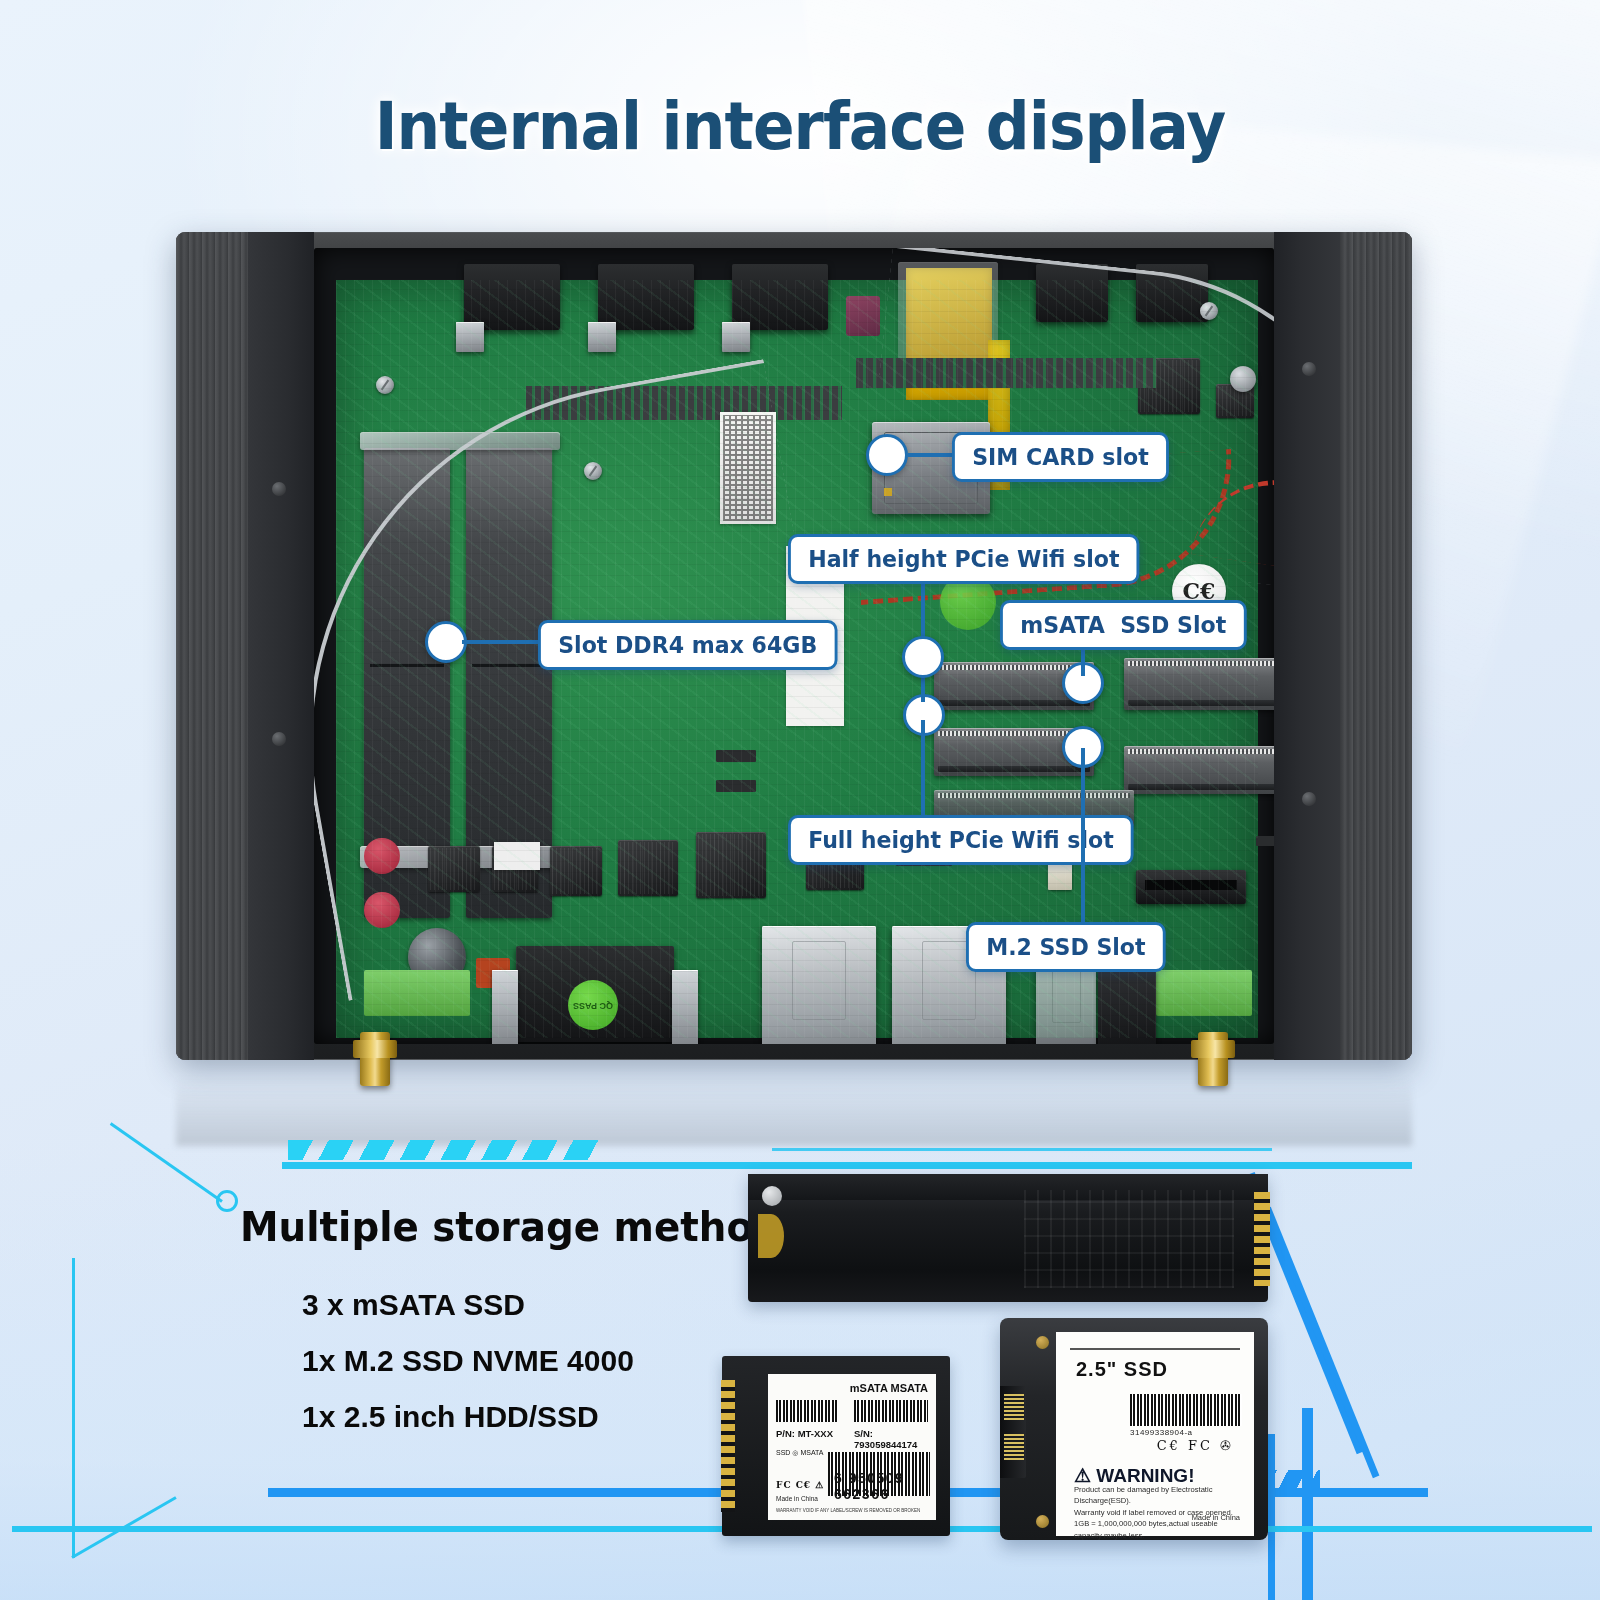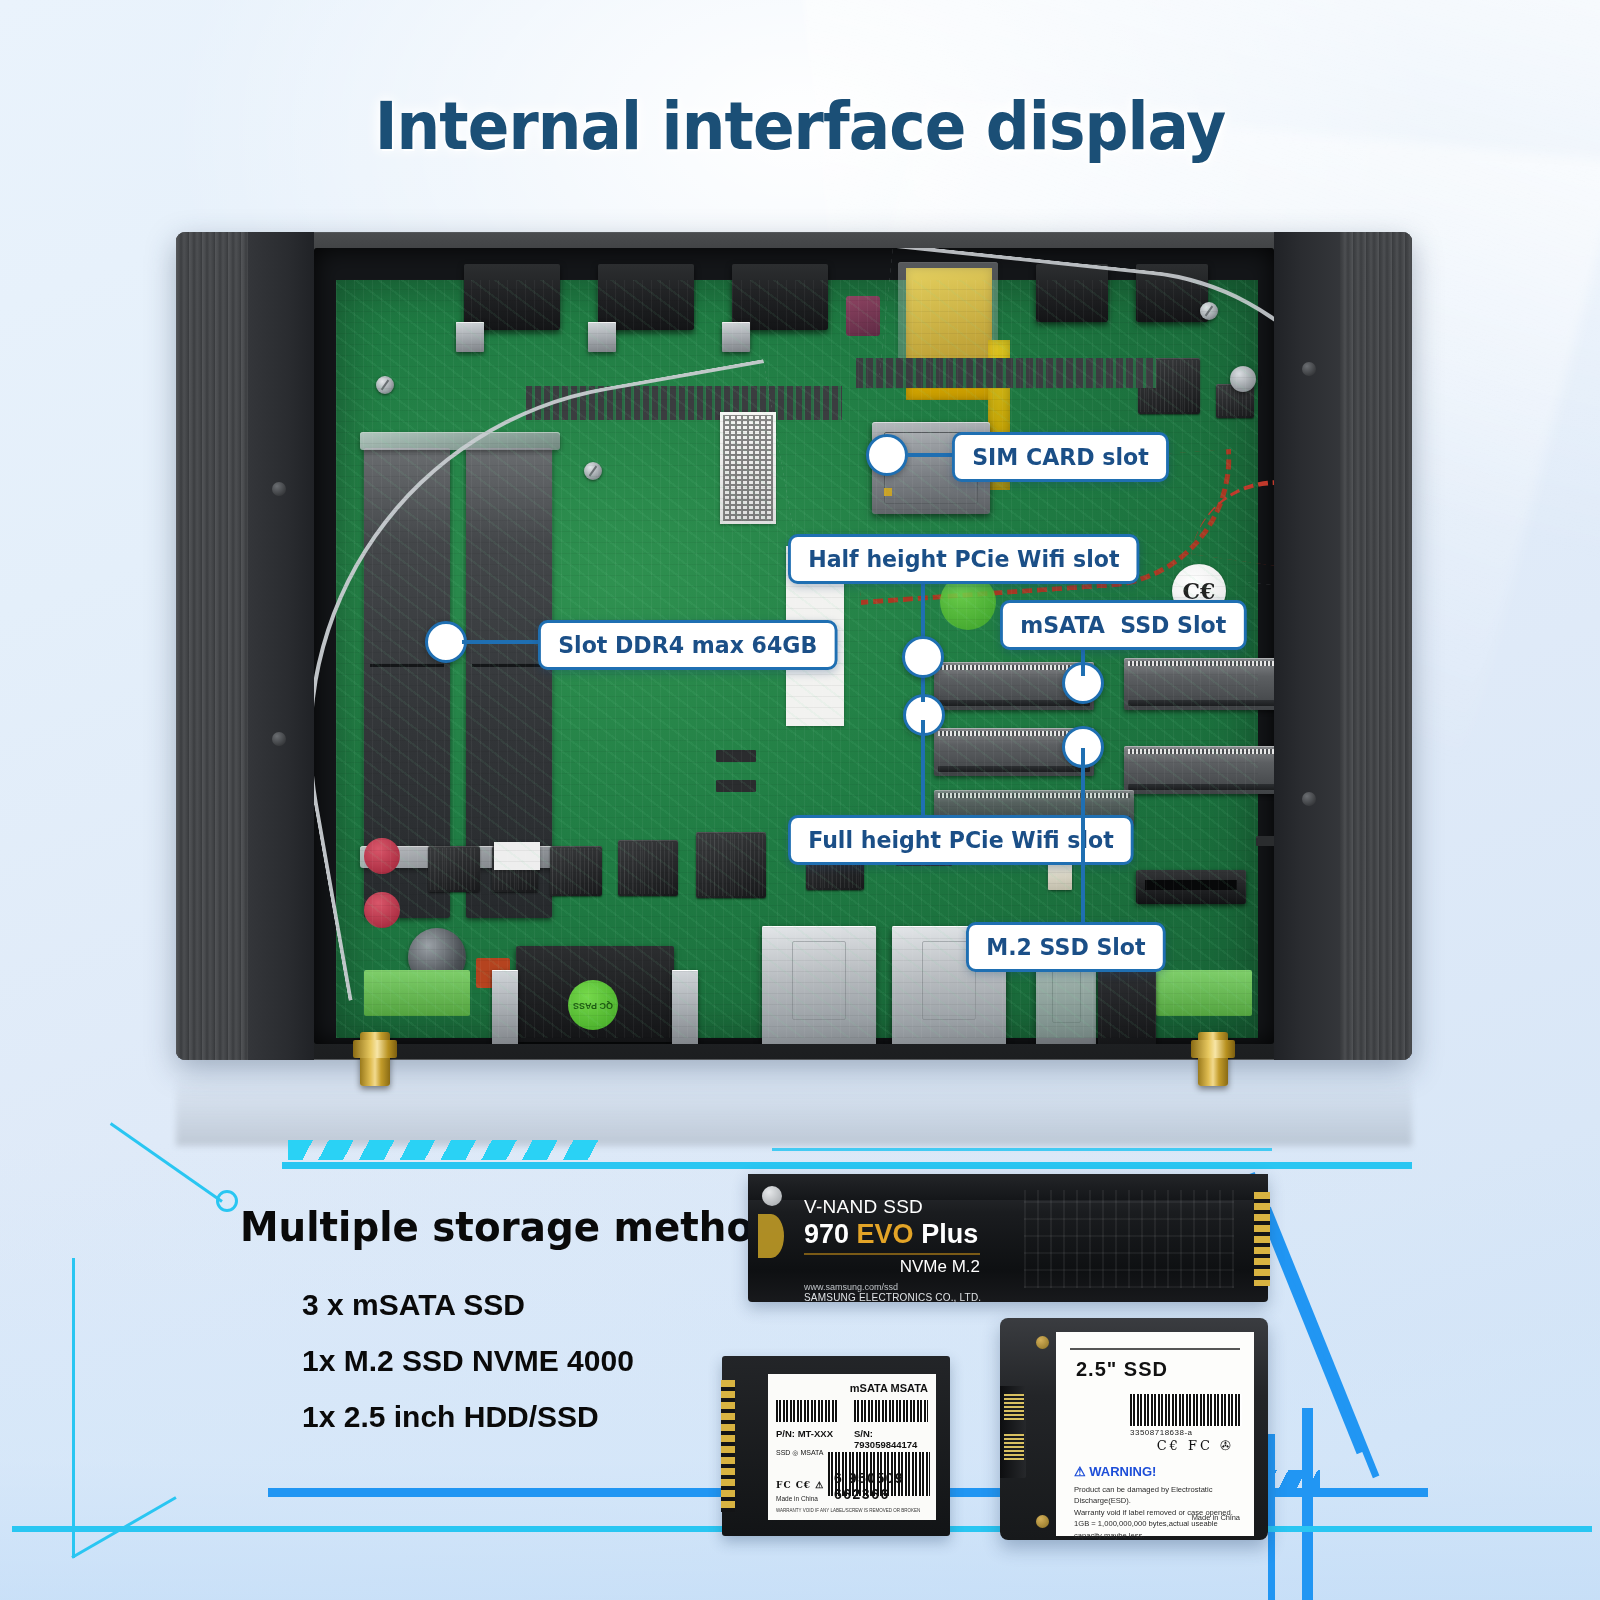--- a/index.html
+++ b/index.html
@@ -220,21 +220,21 @@
   .ssd25{position:absolute;left:1000px;top:1318px;width:268px;height:222px;
     background:linear-gradient(180deg,#3a3c40,#232528 35%,#17191b);border-radius:8px;
     box-shadow:0 8px 18px rgba(30,60,100,.32);}
   .ssd25-lbl{position:absolute;left:56px;top:14px;right:14px;bottom:4px;background:#fdfdfb;}
   .s25-rule{position:absolute;left:14px;right:14px;top:16px;height:2px;background:#555;}
   .s25-t{position:absolute;left:20px;top:26px;font-size:20px;font-weight:bold;color:#111;
     letter-spacing:1px;}
   .s25-num{position:absolute;left:74px;top:96px;font-size:8px;color:#222;letter-spacing:.5px;}
   .s25-certs{position:absolute;right:20px;top:106px;font-size:13px;color:#111;
     font-family:"DejaVu Serif",serif;letter-spacing:3px;}
-  .s25-warn{position:absolute;left:18px;top:132px;font-size:13px;font-weight:bold;color:#1d4ed8;}
+  .s25-warn{position:absolute;left:18px;top:132px;font-size:19px;font-weight:bold;color:#0f172a;}
   .s25-body{position:absolute;left:18px;top:152px;right:10px;font-size:7.6px;color:#2a2a2a;line-height:1.5;}
   .s25-made{position:absolute;right:14px;bottom:14px;font-size:7.5px;color:#2a2a2a;}
   .s25-conn{position:absolute;left:0;top:68px;width:26px;height:92px;
     background:linear-gradient(90deg,#0d0e10,#26282b);border-radius:0 2px 2px 0;}
   .s25-conn:before,.s25-conn:after{content:"";position:absolute;left:4px;right:2px;height:26px;
     background:repeating-linear-gradient(180deg,#d8c060 0 2px,#1a1b1d 2px 4px);}
   .s25-conn:before{top:8px;}
   .s25-conn:after{top:48px;}
   .s25-screw{position:absolute;width:13px;height:13px;border-radius:50%;
     background:radial-gradient(circle at 35% 30%,#d4b05a,#8a6f22);}
@@ -436,32 +436,20 @@
 <div class="sline" style="top:1288px">3 x mSATA SSD</div>
 <div class="sline" style="top:1344px">1x M.2 SSD NVME 4000</div>
 <div class="sline" style="top:1400px">1x 2.5 inch HDD/SSD</div>
 
 <div class="m2ssd">
   <div class="m2-pcbtop"></div>
   <div class="m2-hole"></div>
   <div class="m2-notch"></div>
   <div class="m2-chips"></div>
   <div class="m2-gold"></div>
-  <div class="m2-label">
-    <div class="m2-l1">V-NAND SSD</div>
-    <div class="m2-l2">
-      <span>970</span>
-      <span class="evo">EVO</span>
-      <span>Plus</span>
-    </div>
-    <div class="m2-rule"></div>
-    <div class="m2-l3">NVMe M.2</div>
-    <div class="m2-l4">www.samsung.com/ssd</div>
-    <div class="m2-l5">SAMSUNG ELECTRONICS CO., LTD.</div>
-  </div>
 </div>
 
 <div class="msata">
   <div class="msata-gold"></div>
   <div class="msata-lbl">
     <div class="ms-cap">mSATA  MSATA</div>
     <div class="bar" style="position:absolute;left:8px;top:26px;width:62px;height:22px"></div>
     <div class="bar" style="position:absolute;left:86px;top:26px;width:74px;height:22px"></div>
     <div class="ms-pn">P/N: MT-XXX</div>
     <div class="ms-sn">S/N: 793059844174</div>
@@ -478,21 +466,21 @@
 <div class="ssd25">
   <div class="s25-conn"></div>
   <div class="s25-screw" style="left:36px;top:18px"></div>
   <div class="s25-screw" style="right:14px;top:18px"></div>
   <div class="s25-screw" style="left:36px;bottom:12px"></div>
   <div class="s25-screw" style="right:14px;bottom:12px"></div>
   <div class="ssd25-lbl">
     <div class="s25-rule"></div>
     <div class="s25-t">2.5" SSD</div>
     <div class="bar" style="position:absolute;left:74px;top:62px;width:112px;height:32px"></div>
-    <div class="s25-num">33508718638-a</div>
+    <div class="s25-num">31499338904-a</div>
     <div class="s25-certs">C€  FC  ✇</div>
     <div class="s25-warn">⚠ WARNING!</div>
     <div class="s25-body" style="white-space:pre-line">Product can be damaged by Electrostatic Discharge(ESD).
 Warranty void if label removed or case opened.
 1GB = 1,000,000,000 bytes,actual useable capacity  maybe less.</div>
     <div class="s25-made">Made in China</div>
   </div>
 </div>
 
 </body></html>

